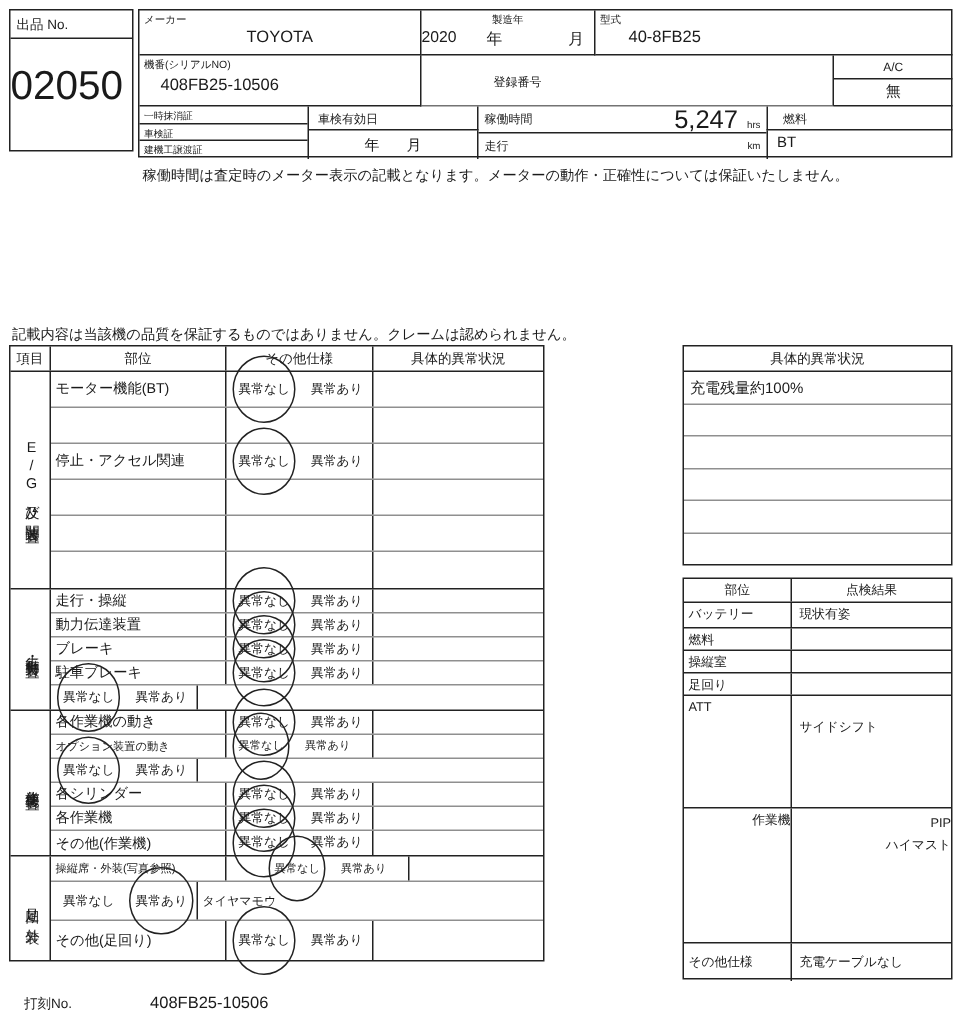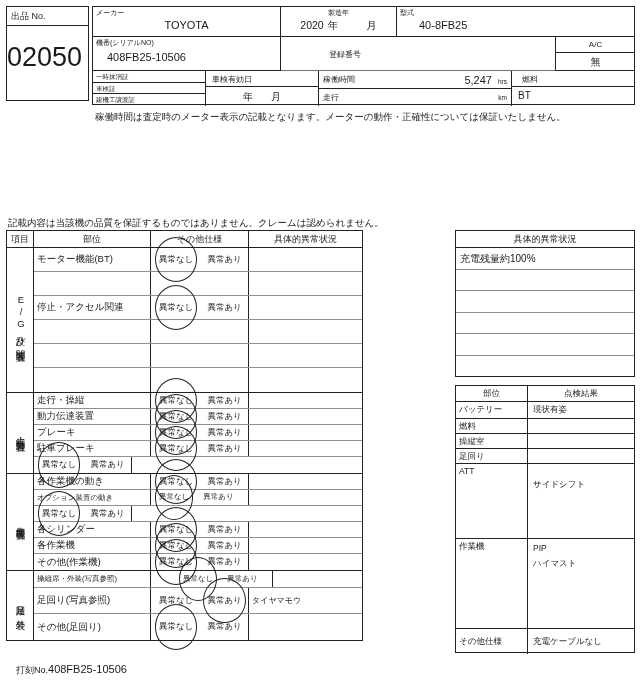--- a/index.html
+++ b/index.html
@@ -15,38 +15,38 @@
   
   .htable { position:absolute; left:92px; top:6px; width:543px; height:99px; border:1px solid #222; }
   .hc { position:absolute; }
   .lbl { display:block; font-size:7px; padding:1px 3px 0; }
   .lbl2 { font-size:8px; }
   .unit { font-size:6.5px; }
   .c-maker { left:0; top:0; width:188px; height:30px; border-right:1px solid #222; border-bottom:1px solid #222; }
   .c-maker .val { display:block; text-align:center; font-size:11px; margin-top:1px; }
   .c-year { left:188px; top:0; width:116px; height:30px; border-right:1px solid #222; border-bottom:1px solid #222; }
   .c-year .lbl { text-align:center; }
-  .c-year .val { display:flex; justify-content:center; gap:4px; font-size:10.5px; margin-top:1px; }
+  .c-year .val { display:flex; gap:20px; font-size:10.5px; margin-top:1px; }
   .c-year .mgap { margin-left:24px; }
   .c-model { left:304px; top:0; width:238px; height:30px; border-bottom:1px solid #222; }
   .c-model .val { display:block; font-size:11px; padding-left:22px; margin-top:1px; }
   .c-serial { left:0; top:30px; width:188px; height:34px; border-right:1px solid #222; border-bottom:1px solid #222; }
   .c-serial .val { display:block; font-size:11px; padding-left:14px; margin-top:3px; }
   .c-reg { left:188px; top:30px; width:275px; height:34px; border-right:1px solid #222; border-bottom:1px solid #737373; display:flex; align-items:center; }
   .c-reg .lbl { font-size:8px; padding-left:48px; }
   .c-ac-l { left:463px; top:30px; width:79px; height:16px; border-bottom:1px solid #222; text-align:center; font-size:8px; line-height:15px; }
   .c-ac-v { left:463px; top:46px; width:79px; height:18px; border-bottom:1px solid #222; text-align:center; font-size:10px; line-height:17px; }
   .c-docs { left:0; top:64px; width:113px; height:35px; border-right:1px solid #222; }
   .c-docs .drow { height:11.66px; border-bottom:1px solid #222; font-size:6.5px; padding:2px 0 0 3px; }
   .c-docs .drow:last-child { border-bottom:none; }
   .c-shaken-h { left:113px; top:64px; width:113px; height:16px; border-right:1px solid #222; border-bottom:1px solid #222; font-size:8px; padding:3px 0 0 6px; }
   .c-shaken-v { left:113px; top:80px; width:113px; height:19px; border-right:1px solid #222; display:flex; justify-content:center; gap:18px; font-size:10px; padding-top:3px; }
   .c-hours { left:226px; top:64px; width:192px; height:18px; border-bottom:1px solid #222; display:flex; justify-content:space-between; align-items:center; padding:0 4px; }
   .vg { display:flex; align-items:baseline; gap:6px; }
-  .bigval { font-size:11px; }
+  .bigval { font-size:17px; }
   .c-travel { left:226px; top:82px; width:192px; height:17px; display:flex; justify-content:space-between; align-items:center; padding:0 4px; }
   .c-fuel-h { left:418px; top:64px; width:124px; height:16px; border-left:1px solid #222; border-bottom:1px solid #222; font-size:8px; padding:3px 0 0 10px; }
   .c-fuel-v { left:418px; top:80px; width:124px; height:19px; border-left:1px solid #222; font-size:10px; padding:3px 0 0 6px; }
 
   .meter-note { position:absolute; left:95px; top:111px; font-size:9.5px; }
   .disclaimer { position:absolute; left:8px; top:217px; font-size:9.5px; }
 
   
   .mtable { position:absolute; left:6px; top:230px; width:357px; border:1px solid #222; }
   .mt-head { display:flex; height:17px; border-bottom:1px solid #222; font-size:9px; text-align:center; }
@@ -84,27 +84,27 @@
   .rt-head { display:flex; height:16px; border-bottom:1px solid #222; font-size:8.5px; text-align:center; }
   .rt-head .rp, .rt-head .rr { line-height:15px; }
   .rp { width:72px; border-right:1px solid #222; }
   .rr { flex:1; }
   .rrow { display:flex; border-bottom:1px solid #222; }
   .rrow .rp { font-size:8.5px; padding:2px 0 0 3px; }
   .rrow .rr { font-size:8.5px; padding:2px 0 0 5px; }
   .rrow.h17 { height:17px; } .rrow.h15 { height:15px; }
   .rrow.att { height:75px; }
   .rrow.att .rr { padding-top:15px; }
-  .rrow.work { height:90px; }
+  .rrow.work { height:90px;text-align:right; }
   .rrow.work .rr div { line-height:15px; }
   .rrow.spec { height:25px; border-bottom:none; }
   .rrow.spec .rp, .rrow.spec .rr { padding-top:7px; }
 
   
-  .stamp { position:absolute; left:16px; top:663px; display:flex; align-items:baseline; }
+  .stamp { position:absolute; left:16px; top:663px; display:flex; align-items:baseline; gap:52px; }
   .stamp-lbl { font-size:9px; }
   .stamp-val { font-size:11px; }
 </style>
 </head>
 <body>
 
 <div class="doc">
 
   <div class="exhibit">
     <div class="exhibit-label">出品 No.</div>
@@ -326,21 +326,20 @@
       <div class="sect-rows">
         <div class="mrow sm">
           <div class="part">操縦席・外装(写真参照)</div>
           <div class="point">
             <span class="opt circled">異常なし</span>
             <span class="opt">異常あり</span>
           </div>
           <div class="detail"></div>
         </div>
         <div class="mrow">
-          <div class="part">足回り(写真参照)</div>
           <div class="point">
             <span class="opt">異常なし</span>
             <span class="opt circled">異常あり</span>
           </div>
           <div class="detail">タイヤマモウ</div>
         </div>
         <div class="mrow">
           <div class="part">その他(足回り)</div>
           <div class="point">
             <span class="opt circled">異常なし</span>

